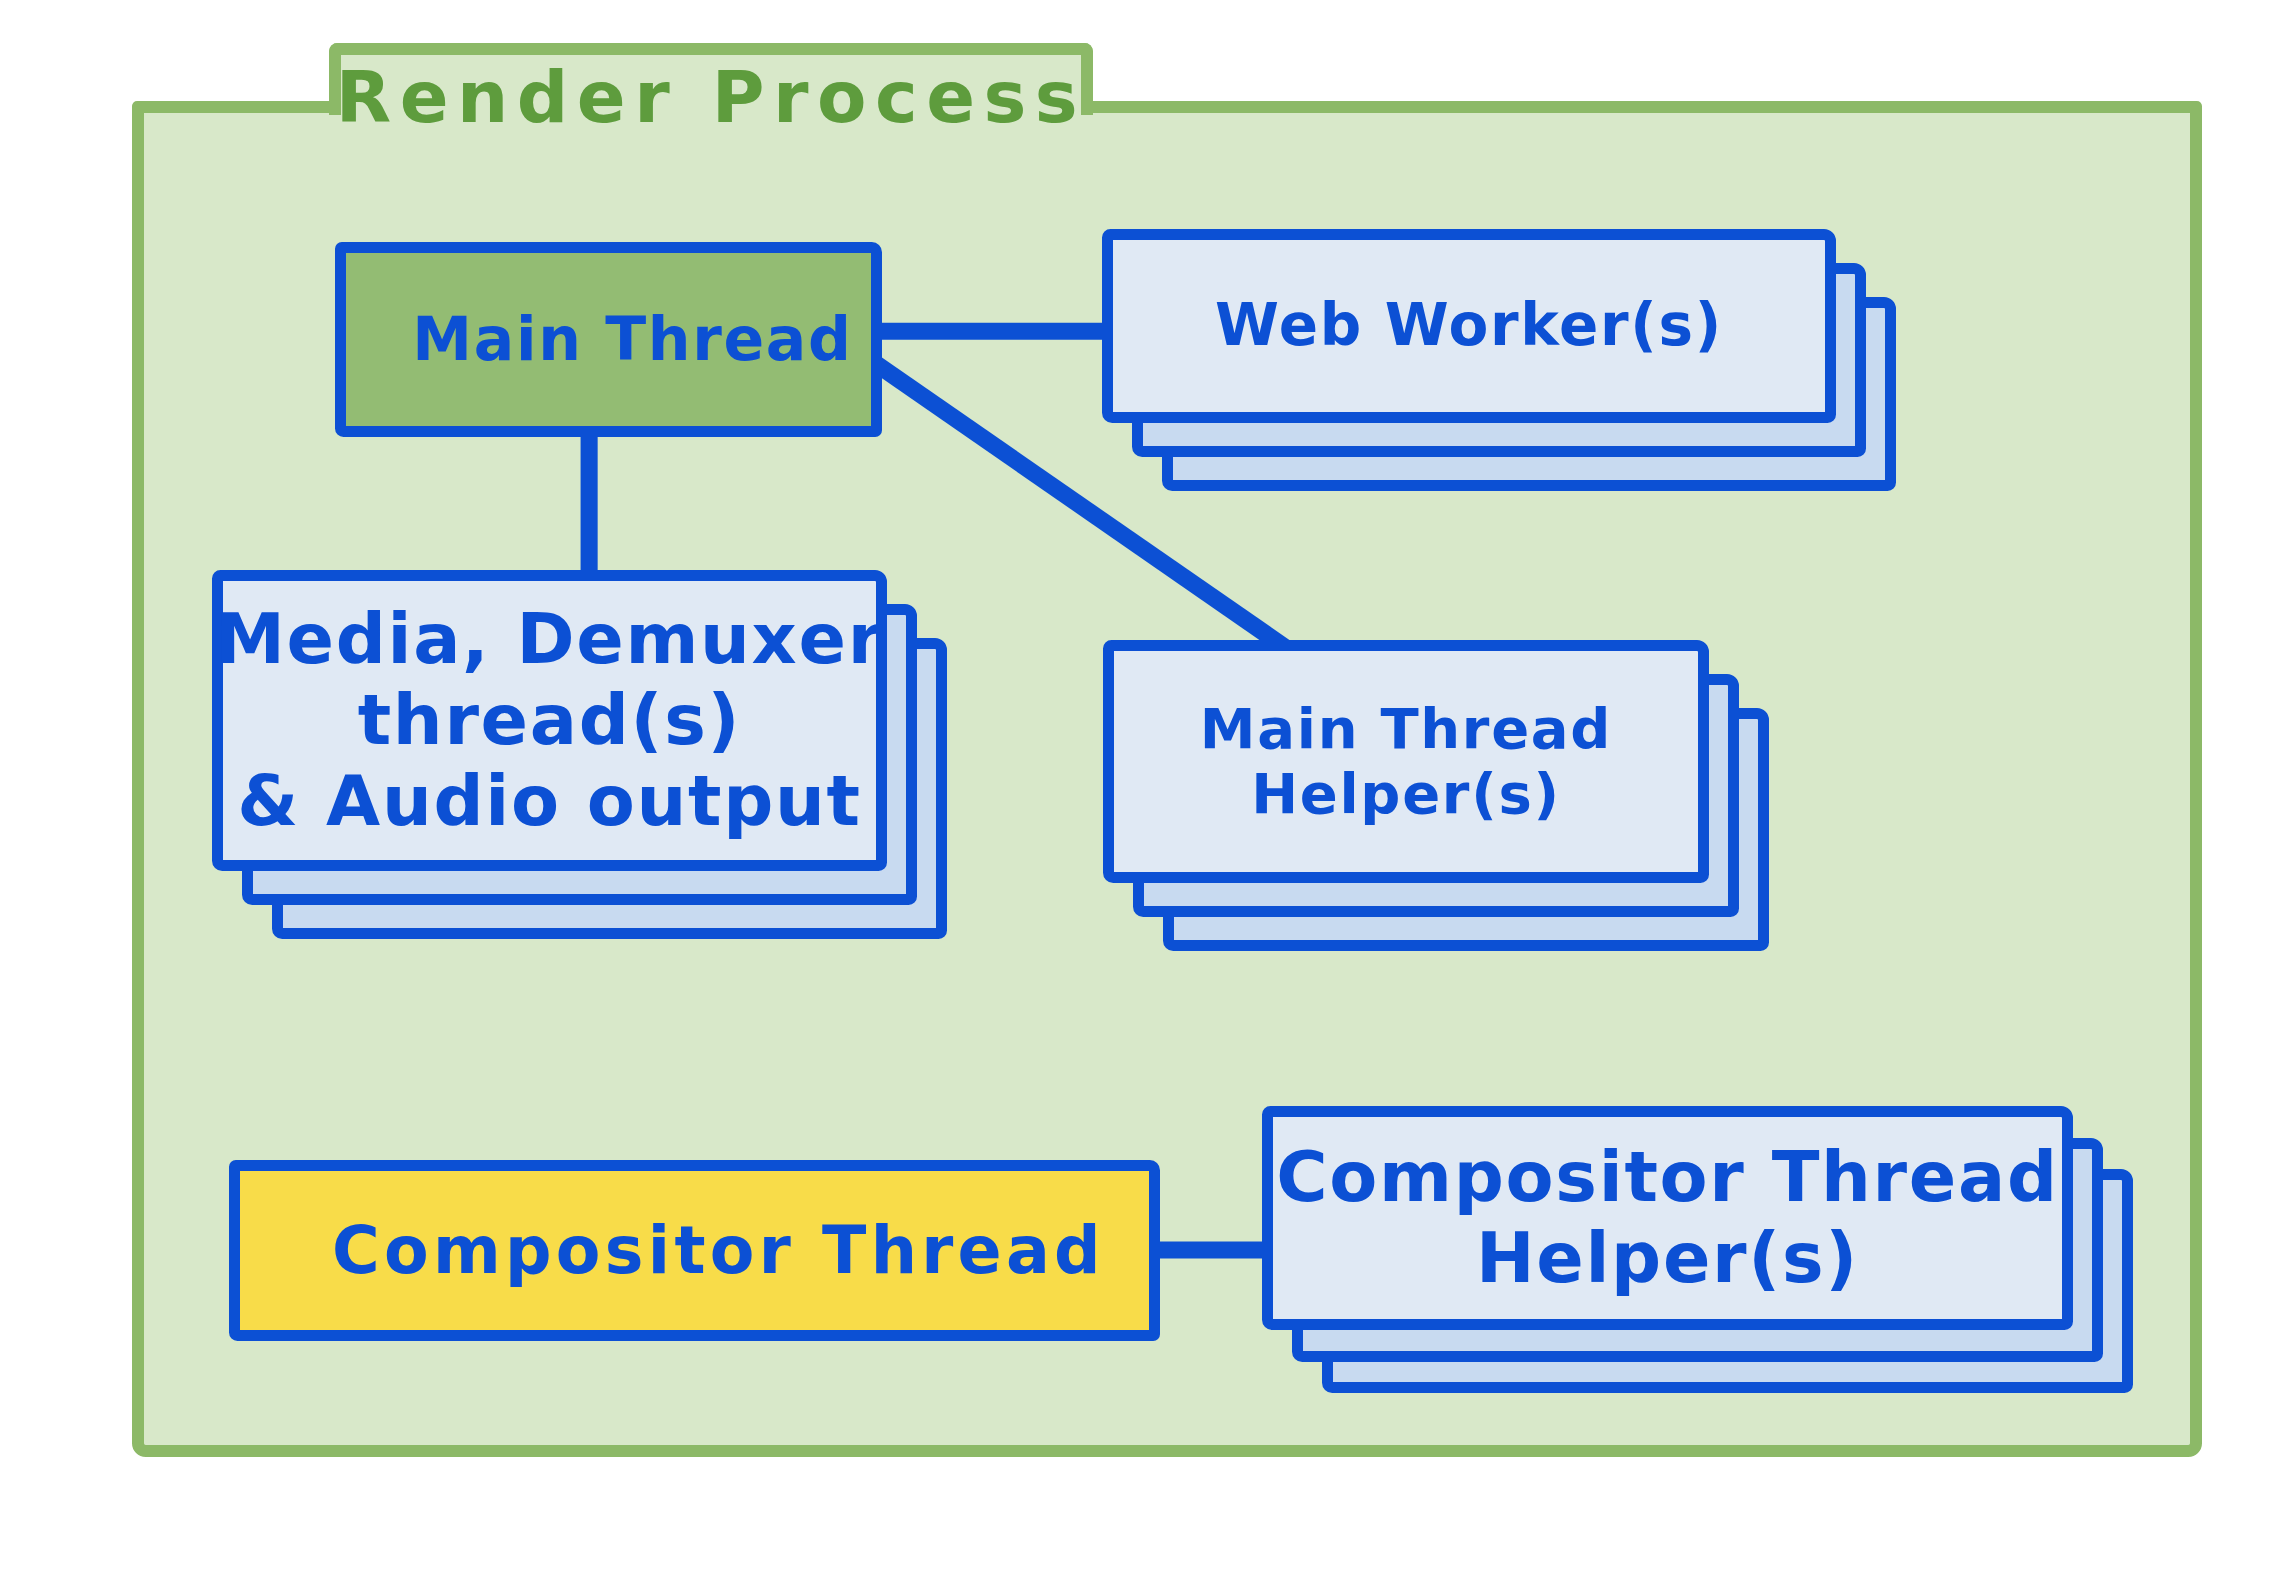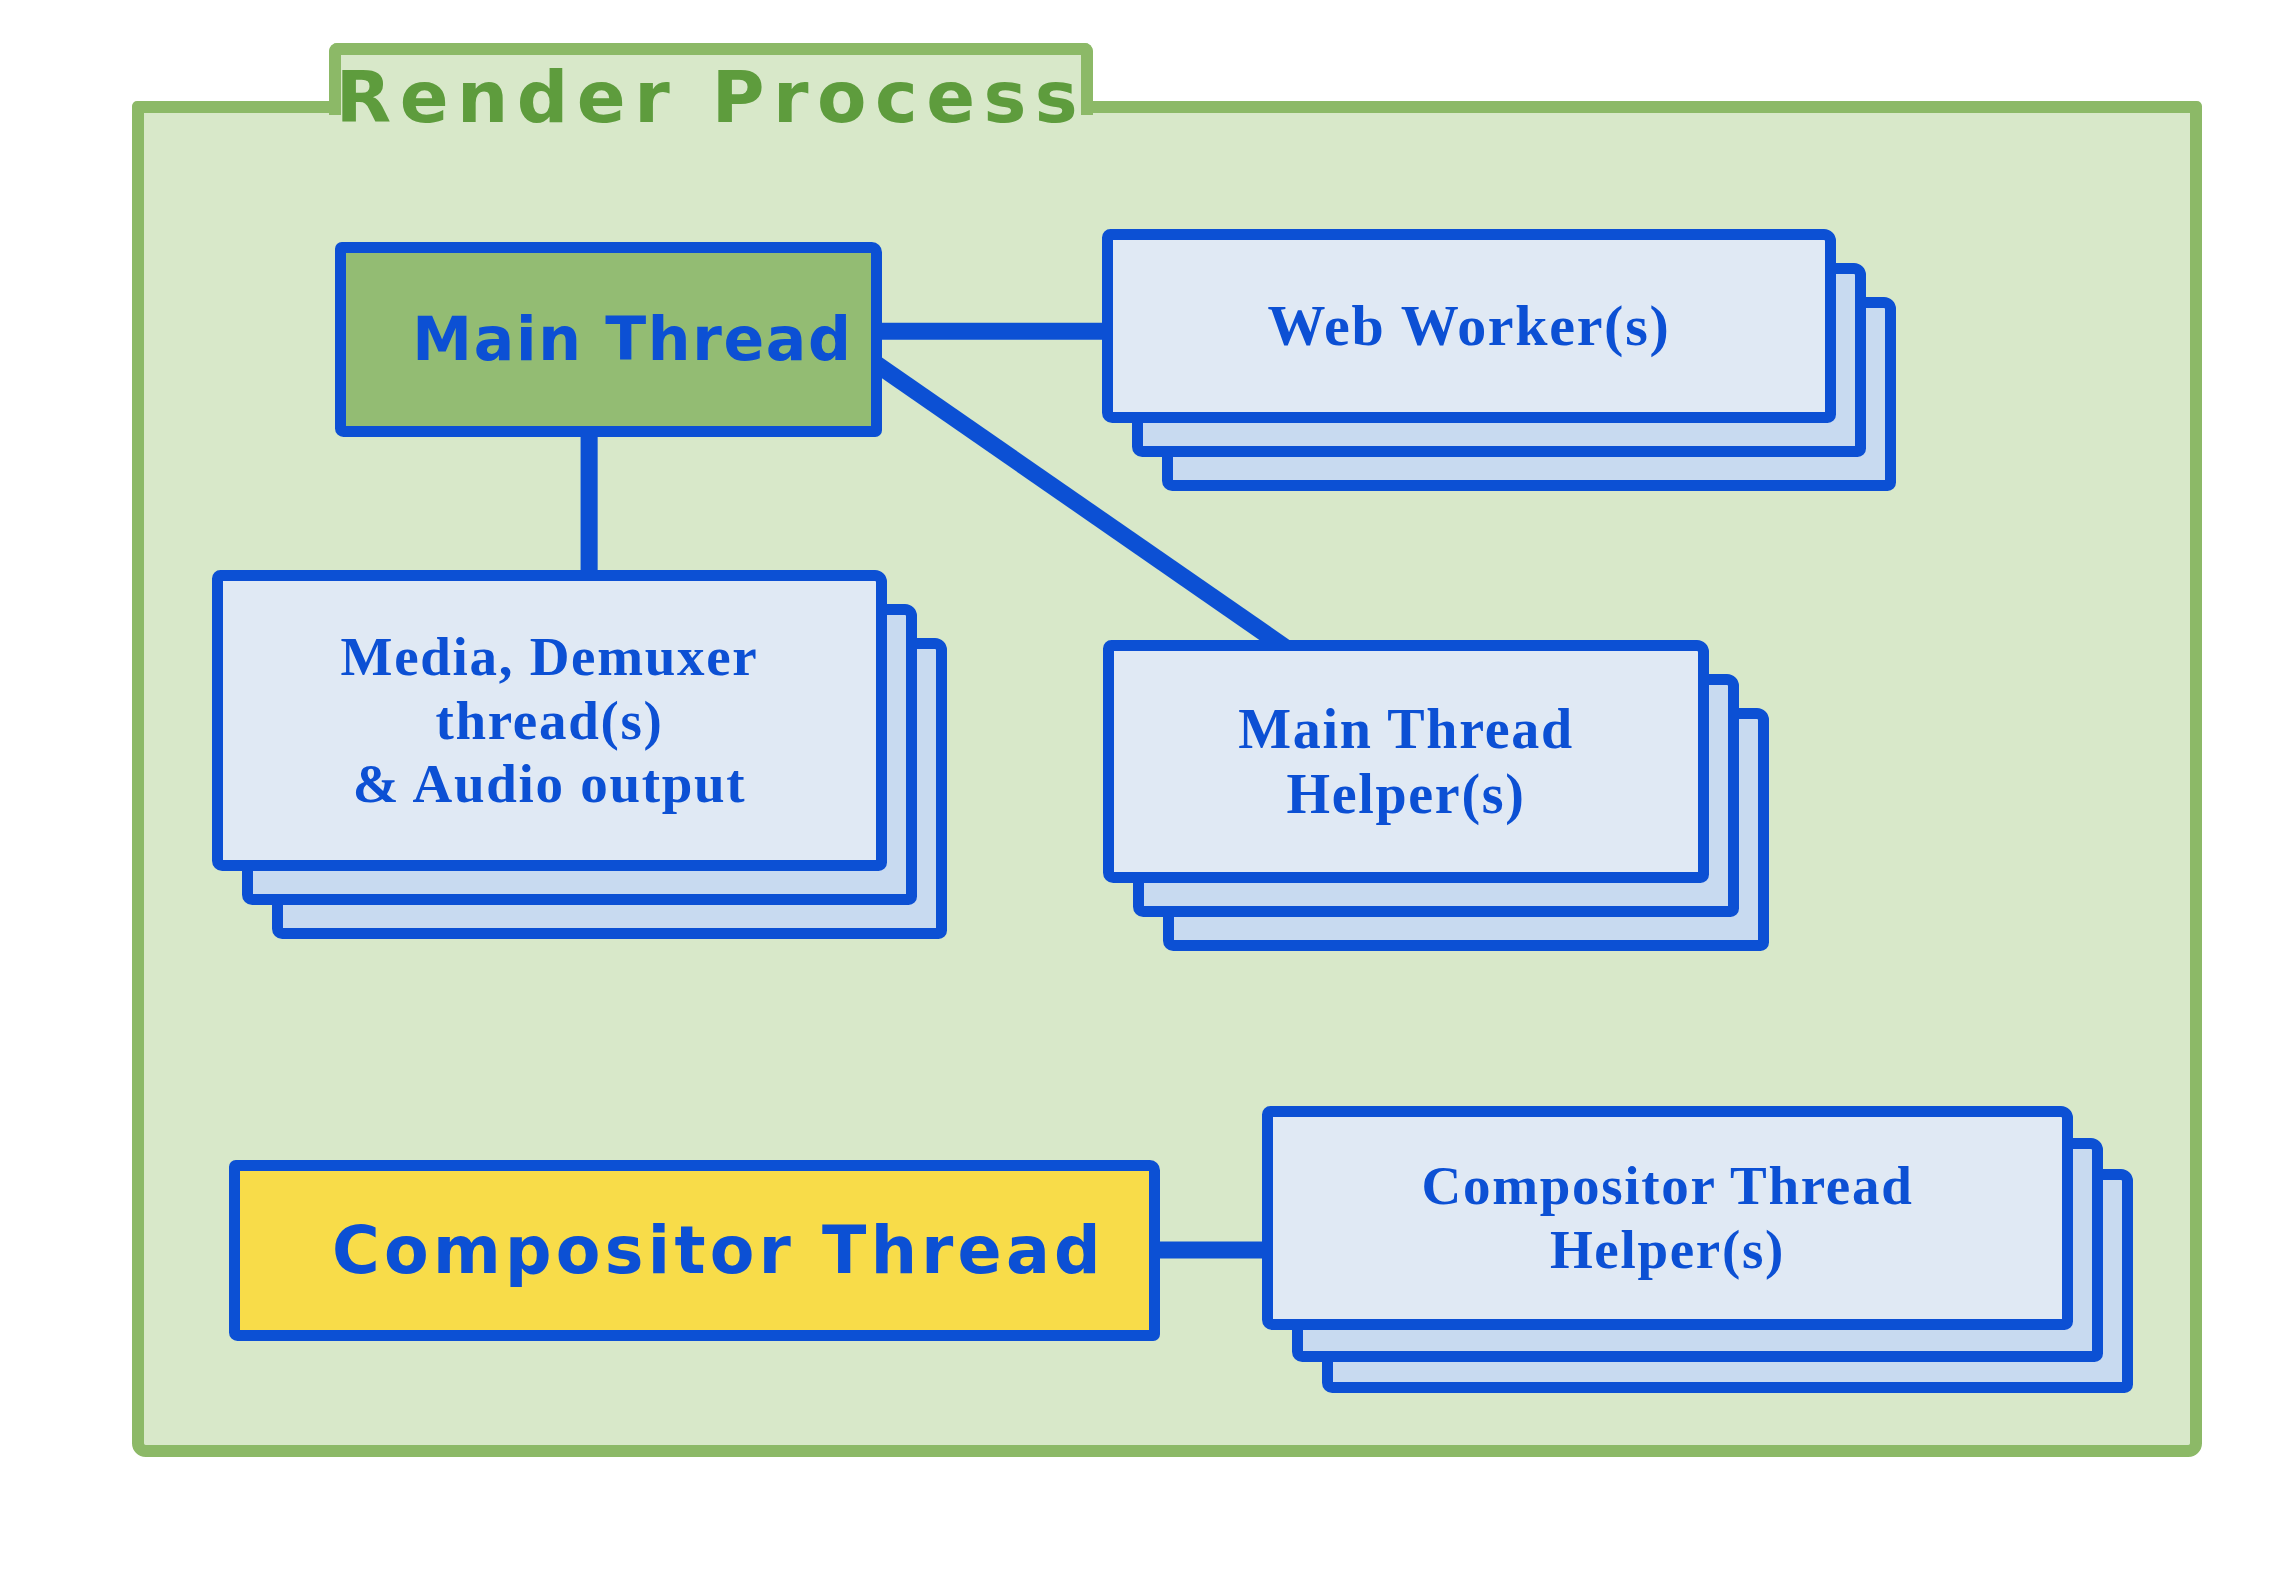--- a/index.html
+++ b/index.html
@@ -47,28 +47,28 @@
   }
   .solid.green{background:var(--node-green);}
   .solid.yellow{background:var(--node-yellow);}
   .layer{
     position:absolute;box-sizing:border-box;
     border:11px solid var(--blue);border-radius:8.5px 12px 8.5px 10.2px;
     background:var(--card-back);
   }
   .layer.front{
     background:var(--card-front);
-    display:flex;flex-direction:column;align-items:center;justify-content:center;font-family:Liberation Serif, serif;
+    display:flex;flex-direction:column;align-items:center;justify-content:center;
   }
   .label{
     color:var(--blue);font-weight:bold;text-align:center;
     line-height:1.16;letter-spacing:1.7px;white-space:nowrap;
   }
   .fs70{font-size:60px;} .fs68{font-size:58px;} .fs66{font-size:56px;}
-  .fs64{font-size:55px;} .fs76{font-size:65px;letter-spacing:4.3px;}
+  .fs64{font-size:70px;} .fs76{font-size:65px;letter-spacing:4.3px;}
 </style>
 </head>
 <body>
 
 <div class="canvas">
 
   <div class="folder"></div>
   <div class="tab"></div>
   <div class="diagram-title">Render Process</div>
 

